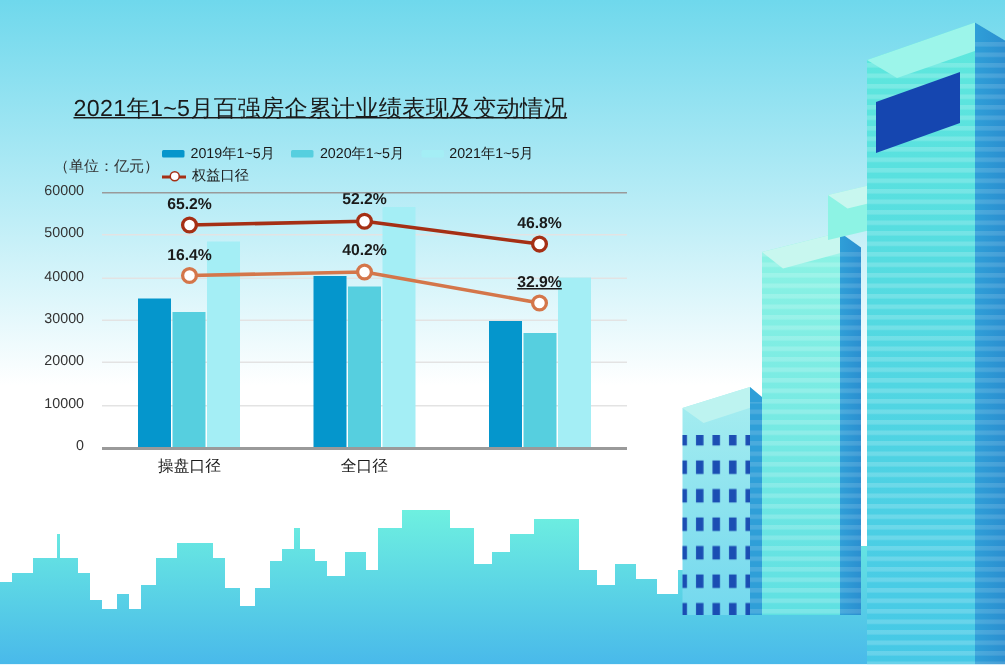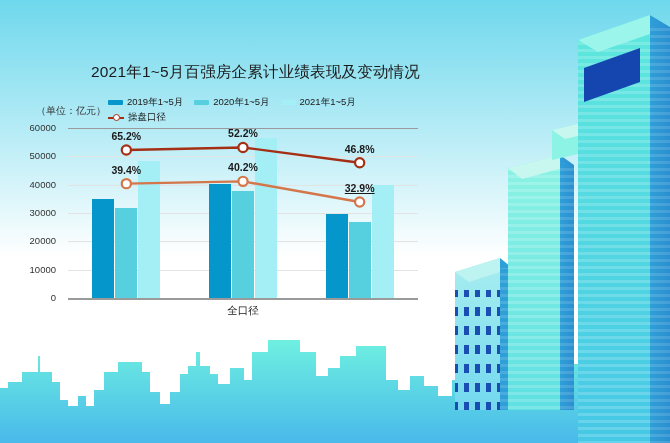--- a/index.html
+++ b/index.html
@@ -8,22 +8,22 @@
 
   #stage{position:relative;width:670px;height:443px;overflow:hidden;
          background:linear-gradient(180deg,#7fdcee 0%,#9fe6f2 18%,#cdf2f8 38%,#eefbfd 55%,#ffffff 68%,#ffffff 100%);}
 
   
   .bg-svg{position:absolute;left:0;top:0;width:670px;height:443px;}
 
   
   #chart-area{position:absolute;left:0;top:0;width:460px;height:330px;}
 
-  .chart-title{position:absolute;left:60px;top:62px;width:360px;text-align:right;
-               font-size:15.5px;color:#1a1a1a;letter-spacing:.2px;white-space:nowrap;}
+  .chart-title{position:absolute;left:49px;top:62px;width:360px;text-align:left;
+               font-size:15.5px;color:#1a1a1a;letter-spacing:.2px;white-space:nowrap;text-decoration:underline;}
 
   .unit-label{position:absolute;left:36px;top:104px;font-size:10px;color:#333;white-space:nowrap;}
 
   .legend{position:absolute;left:108px;top:96px;width:300px;}
   .legend-row{display:flex;align-items:flex-start;height:13px;}
   .legend-row.r2{margin-top:2px;}
   .legend-item{display:flex;align-items:center;margin-right:11px;white-space:nowrap;}
   .legend-swatch{width:15px;height:5px;margin-right:4px;border-radius:1px;}
   .legend-text{font-size:9.5px;color:#1a1a1a;}
   .legend-marker{width:16px;height:10px;margin-right:4px;position:relative;}
@@ -156,21 +156,21 @@
           <span class="legend-swatch" style="background:#a4eef5"></span>
           <span class="legend-text">2021年1~5月</span>
         </div>
       </div>
       <div class="legend-row r2">
         <div class="legend-item">
           <span class="legend-marker">
             <i style="background:#a52f14"></i>
               <b style="border-color:#a52f14"></b>
           </span>
-          <span class="legend-text">操盘口径</span>
+          <span class="legend-text">权益口径</span>
         </div>
       </div>
     </div>
 
     <div class="plot">
 
       <div class="gridline top" style="top:0px"></div>
       <div class="gridline" style="top:28.33px"></div>
       <div class="gridline" style="top:56.67px"></div>
       <div class="gridline" style="top:85px"></div>
@@ -212,21 +212,22 @@
           <circle cx="291.6666666666667" cy="94.71739130434783" r="4.6" fill="#ffffff" stroke="#a52f14" stroke-width="2.2"></circle>
           <polyline points="58.333333333333336,115.63043478260869 175,113.36956521739128 291.6666666666667,134" fill="none" stroke="#d4764a" stroke-width="2.4" stroke-linejoin="round"></polyline>
           <circle cx="58.333333333333336" cy="115.63043478260869" r="4.6" fill="#ffffff" stroke="#d4764a" stroke-width="2.2"></circle>
           <circle cx="175" cy="113.36956521739128" r="4.6" fill="#ffffff" stroke="#d4764a" stroke-width="2.2"></circle>
           <circle cx="291.6666666666667" cy="134" r="4.6" fill="#ffffff" stroke="#d4764a" stroke-width="2.2"></circle>
         </svg>
 
       <div class="dlabel" id="dl-a0" style="left: 58.3333px; top: 2px;">65.2%</div>
       <div class="dlabel" id="dl-a1" style="left: 175px; top: -0.543478px;">52.2%</div>
       <div class="dlabel" id="dl-a2" style="left: 291.667px; top: 14.7174px; text-align: right;">46.8%</div>
-      <div class="dlabel" id="dl-b0" style="left: 58.3333px; top: 35.6304px;">39.4%</div>
+      <div class="dlabel" id="dl-b0" style="left: 58.3333px; top: 35.6304px;">16.4%</div>
       <div class="dlabel" id="dl-b1" style="left: 175px; top: 33.3696px;">40.2%</div>
       <div class="dlabel" id="dl-b2" style="left: 291.667px; top: 54px; text-decoration: underline;">32.9%</div>
 
+      <div class="xlab" id="xl0" style="left: 0px; width: 116.667px;">操盘口径</div>
       <div class="xlab" id="xl1" style="left: 116.667px; width: 116.667px;">全口径</div>
 
     </div>
   </div>
 </div>
 
 </body></html>

